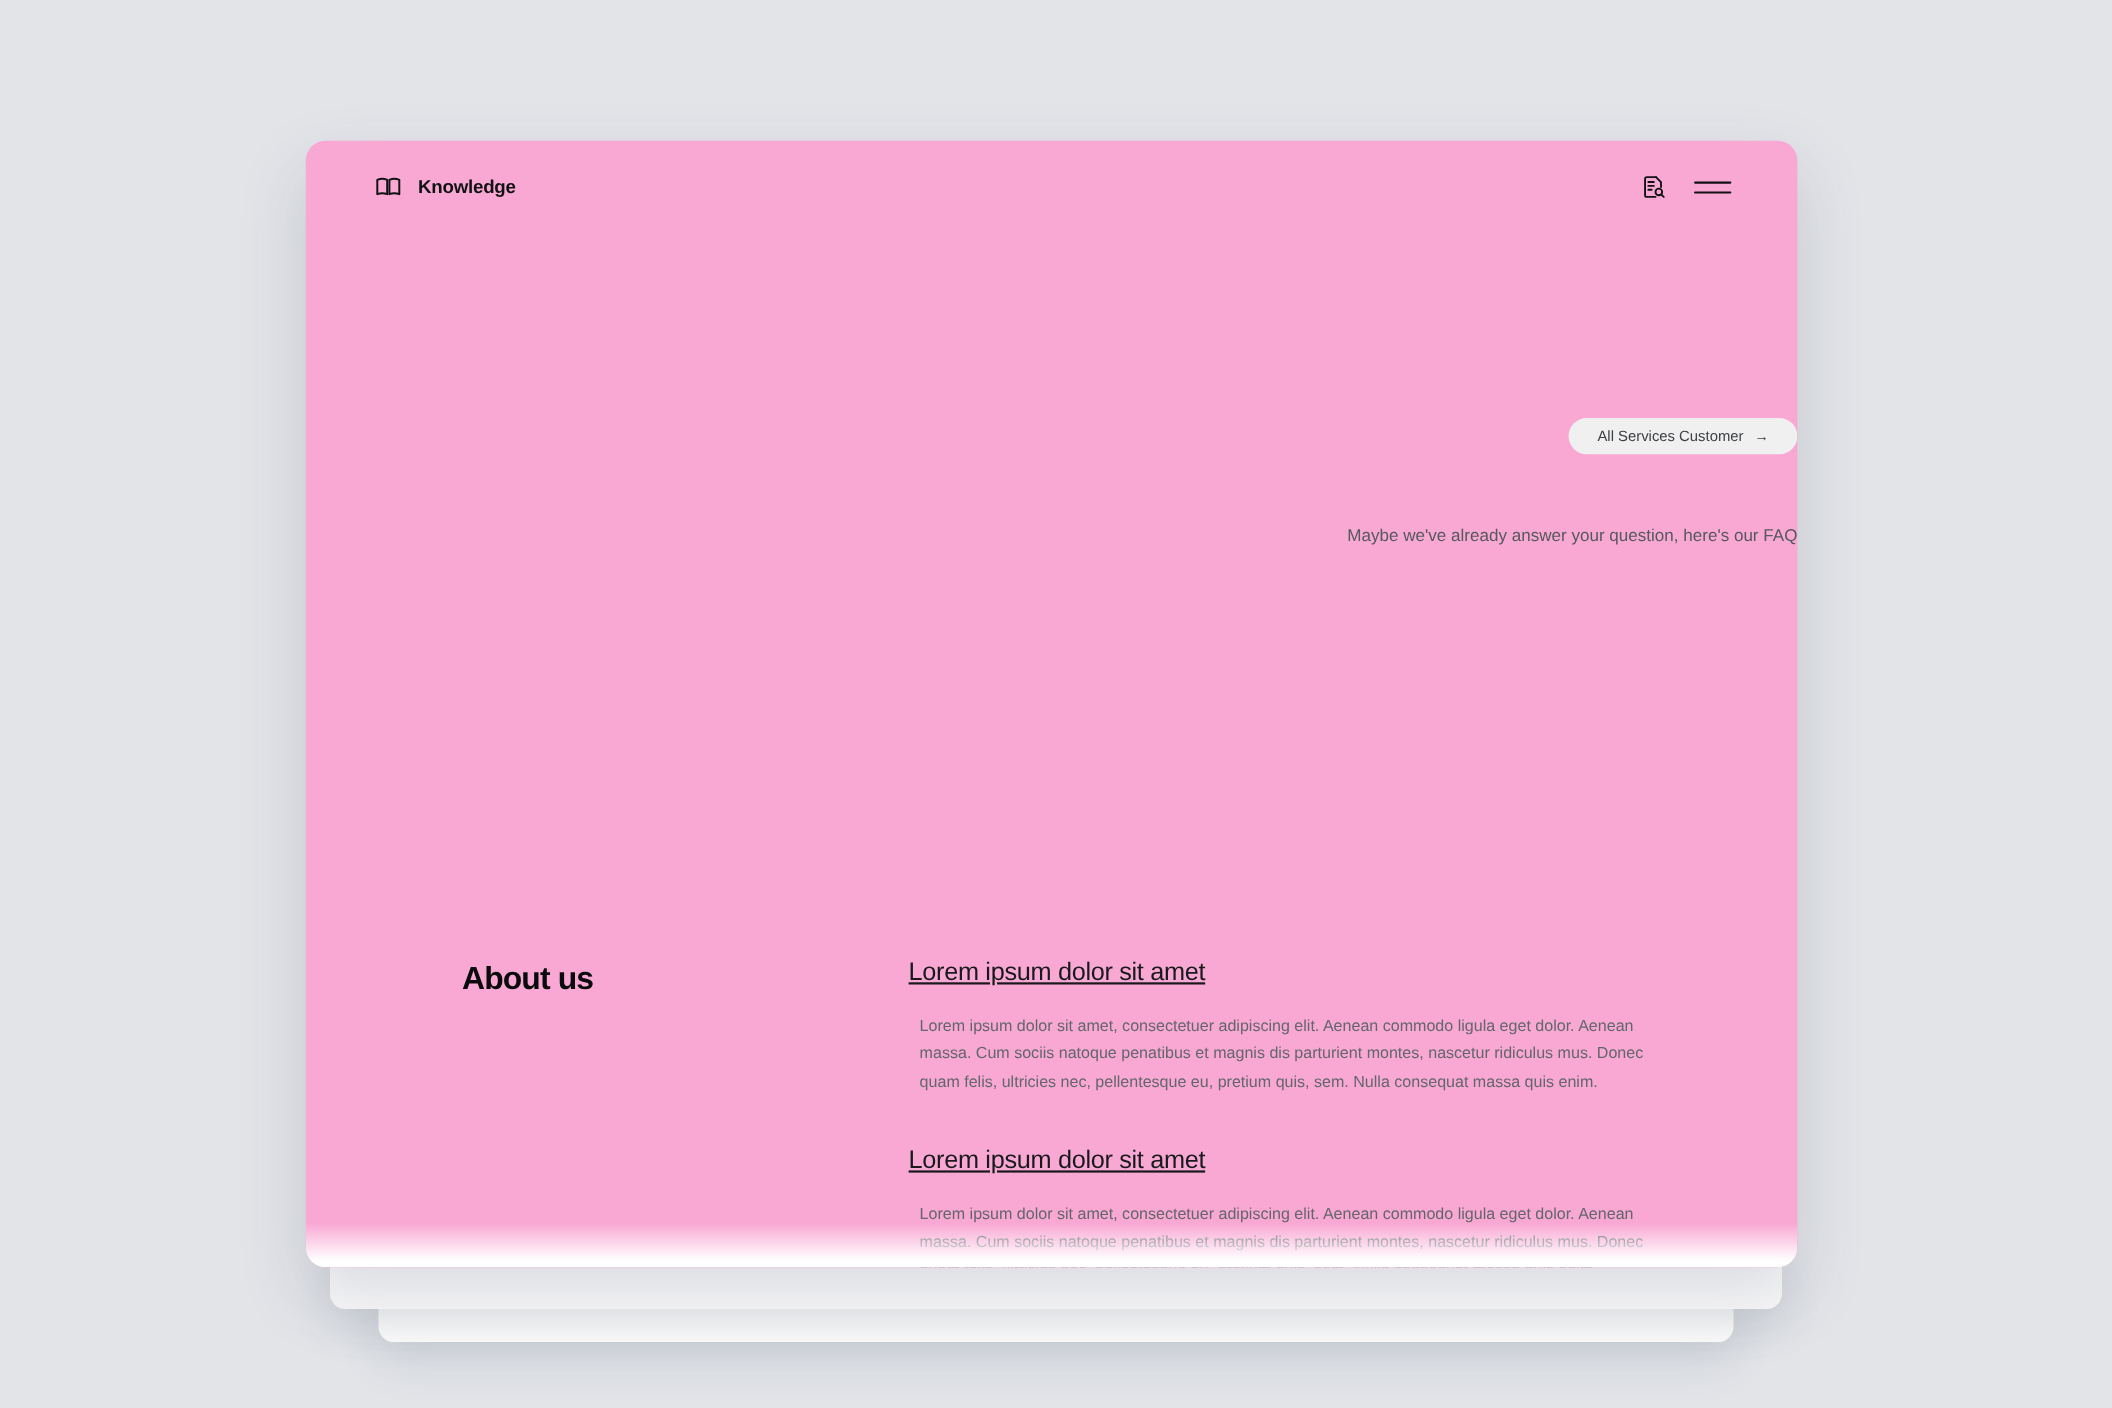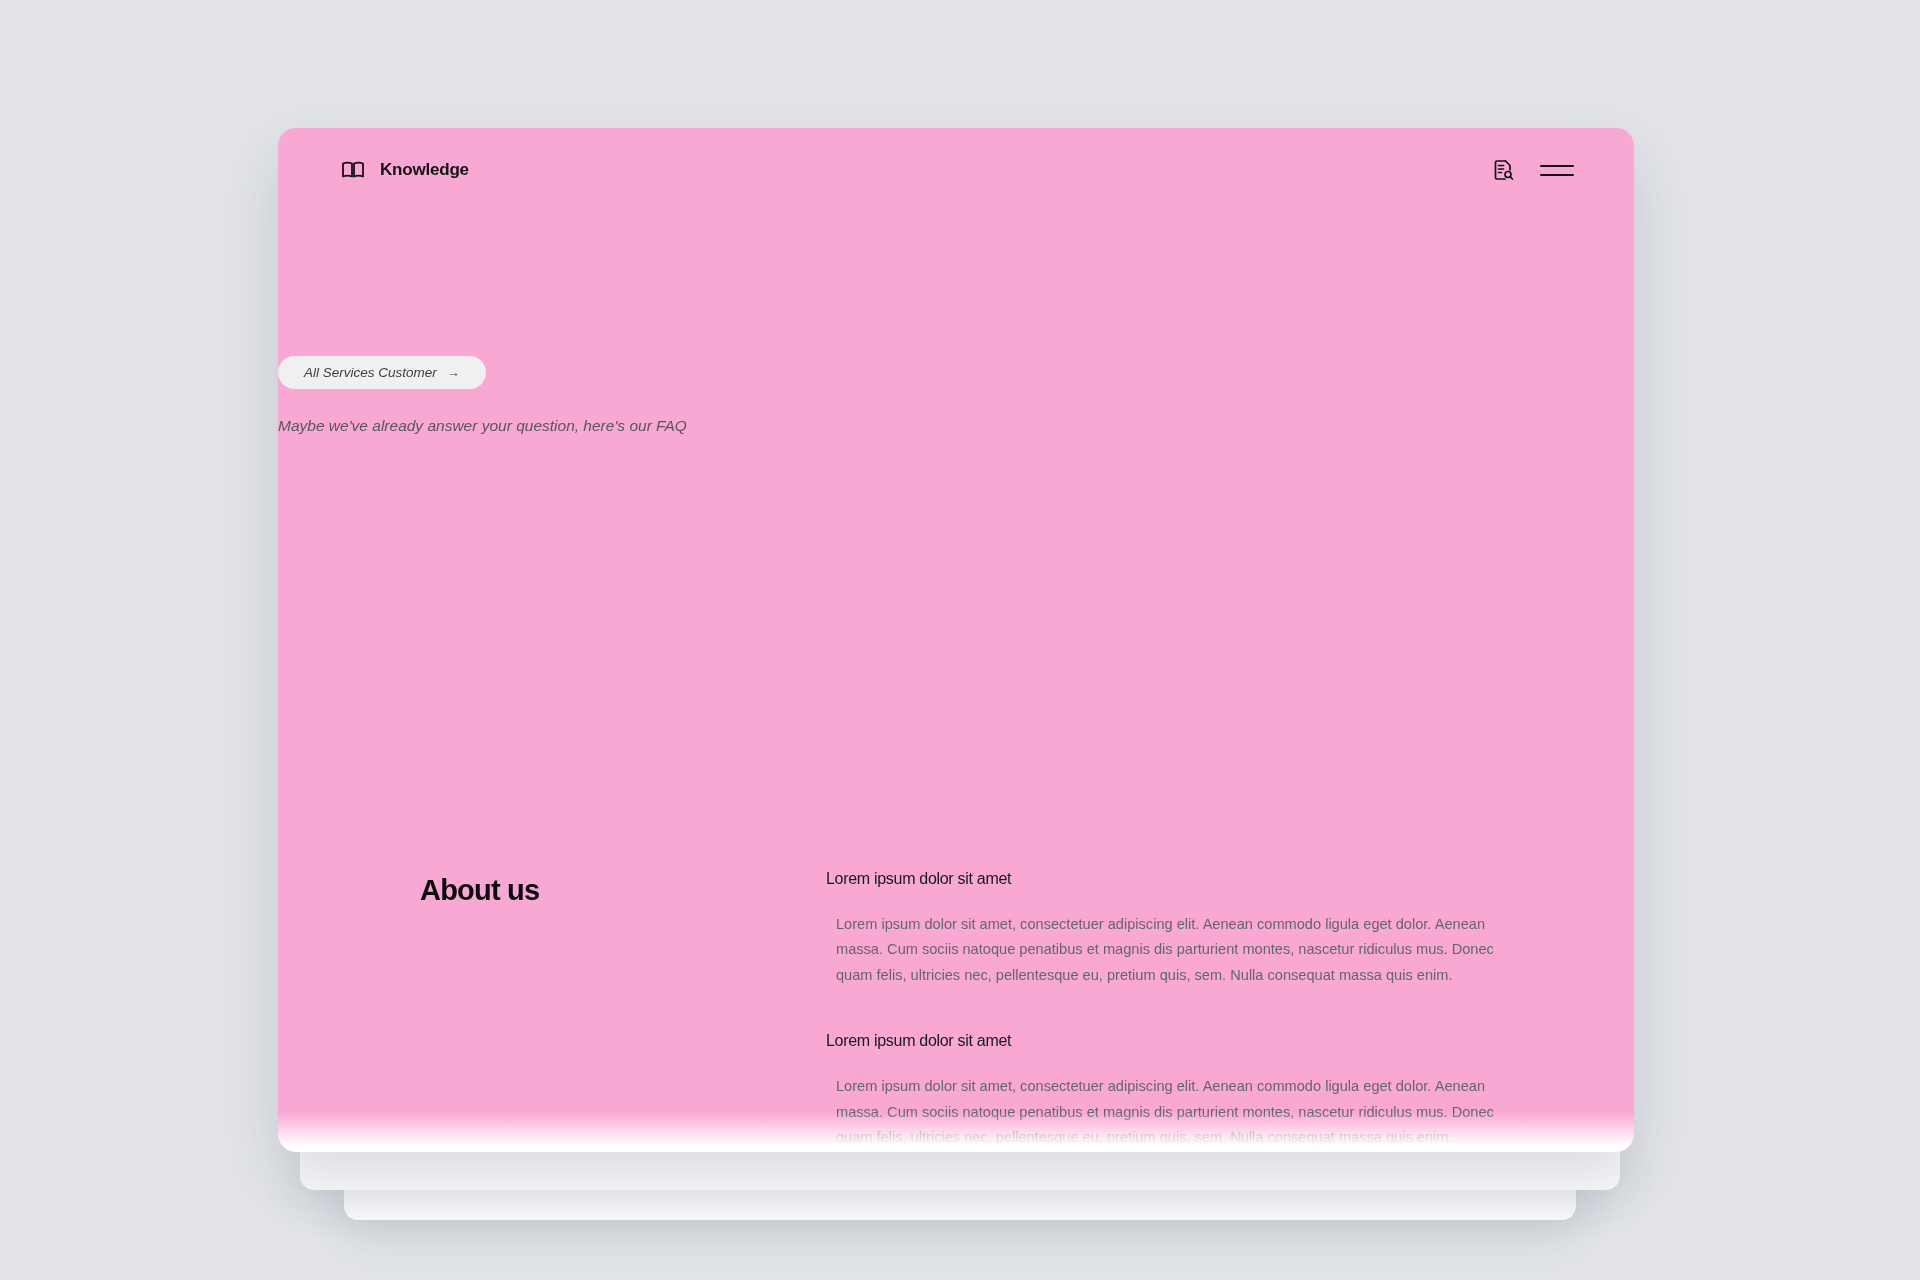--- a/index.html
+++ b/index.html
@@ -105,24 +105,23 @@
     display: block;
     height: 2px;
     background: #111214;
     border-radius: 1px;
   }
 
   
   .hero {
     position: absolute;
     left: 0;
-    top: 228px;
-    width: 100%;
-    text-align: left;
-    font-style: italic;
+    top: 252px;
+    width: 100%;
+    text-align: right;
   }
 
   .pill {
     display: inline-flex;
     align-items: center;
     gap: 10px;
     background: #f0f0f1;
     border-radius: 999px;
     padding: 9px 26px;
     font-size: 13.5px;
@@ -139,21 +138,21 @@
     margin: 22px auto 0;
     max-width: 760px;
     font-size: 62px;
     line-height: 1.08;
     font-weight: bold;
     letter-spacing: -2px;
     color: #0a0b0d;
   }
 
   .hero-sub {
-    margin-top: 28px;
+    margin-top: 66px;
     font-size: 15.5px;
     color: #55585e;
   }
 
   
   .content {
     position: absolute;
     left: 0;
     top: 742px;
     width: 100%;
@@ -173,25 +172,26 @@
     color: #0a0b0d;
     letter-spacing: -0.8px;
     margin-top: 4px;
   }
 
   .content-main {
     flex: 1;
     max-width: 700px;
   }
   .faq-heading {
-    font-size: 16px;
+    font-size: 23px;
     font-weight: normal;
     color: #17191c;
     margin: 0 0 24px 0;
     letter-spacing: -0.3px;
+    text-decoration: underline;
   }
   .faq-body {
     font-size: 14.6px;
     line-height: 1.74;
     color: #63666c;
     margin: 0 0 44px 10px;
   }
   .faq-body.last {
     margin-bottom: 18px;
   }

